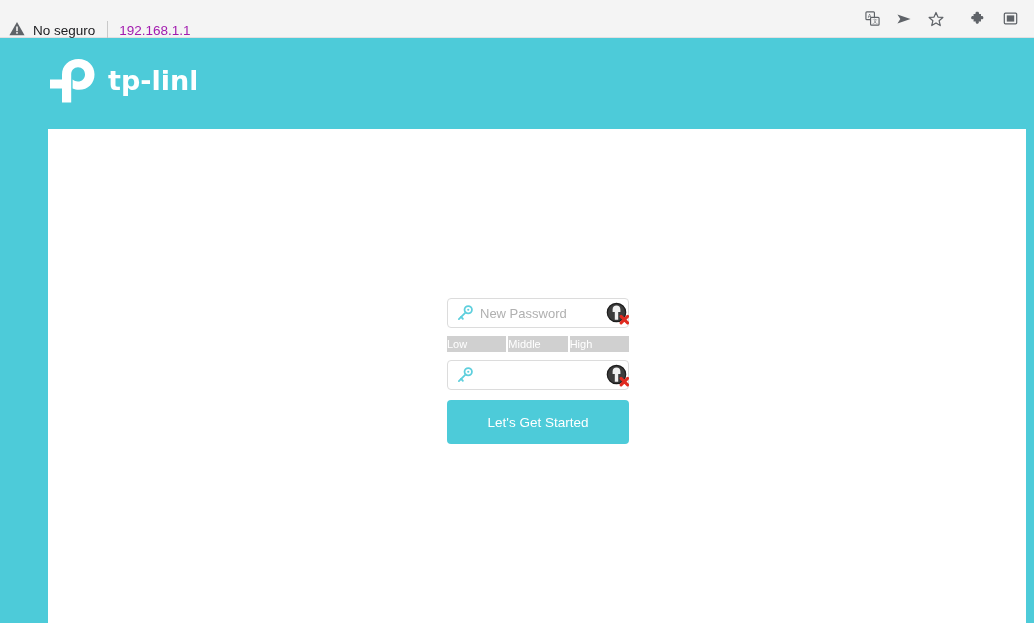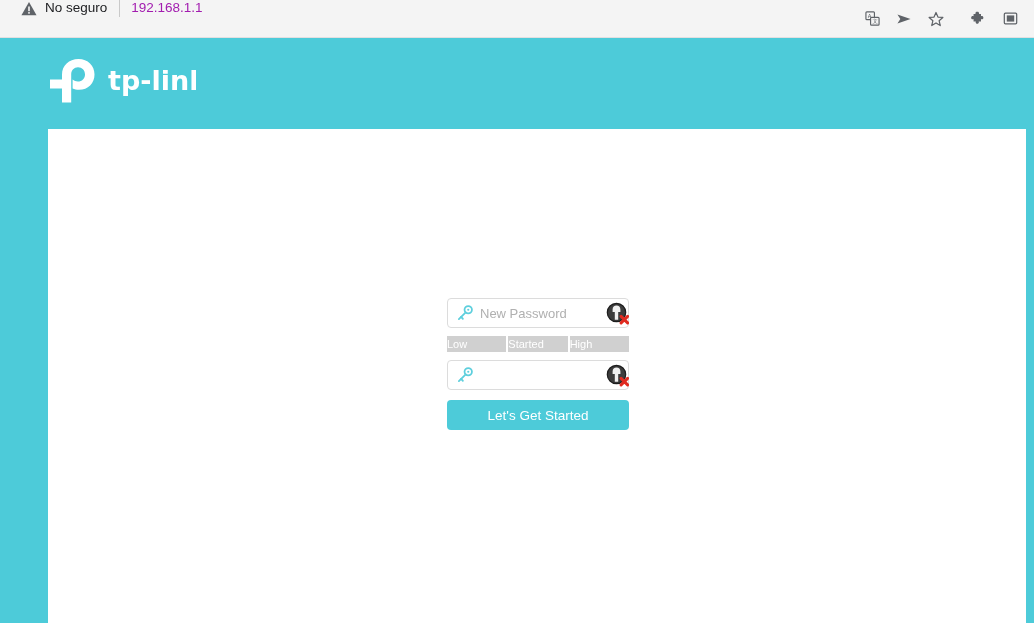--- a/index.html
+++ b/index.html
@@ -21,23 +21,23 @@
     width: 1034px;
     height: 38px;
     background: #f4f4f4;
     border-bottom: 1px solid #e3dfe0;
     box-sizing: border-box;
     display: flex;
     align-items: center;
   }
   .url-zone {
     display: flex;
-    align-items: flex-start;
+    align-items: flex-end;
     height: 38px;
-    padding-left: 20px;
+    padding-left: 8px;
     flex: 1 1 auto;
     min-width: 0;
   }
   .warn-icon {
     width: 18px;
     height: 18px;
     margin-right: 7px;
     display: block;
     flex: none;
   }
@@ -178,21 +178,21 @@
     text-align: left;
     border-right: 2px solid #ffffff;
     box-sizing: border-box;
   }
   .seg:last-child { border-right: none; }
 
   .field-2 { margin-top: 8px; }
 
   .submit {
     width: 182px;
-    height: 30px;
+    height: 44px;
     margin-top: 10px;
     background: #4dcbd9;
     border: none;
     border-radius: 4px;
     color: #ffffff;
     font-family: "Liberation Sans", sans-serif;
     font-size: 13.5px;
     cursor: pointer;
     padding: 0;
   }
@@ -281,21 +281,21 @@
             <path d="M11.5 4.6 C9.2 4.6 7.6 6.2 7.6 8.4 L7.6 11 L9.8 11 L9.8 18.8 L13.2 18.8 L13.2 11 L15.4 11 L15.4 8.4 C15.4 6.2 13.8 4.6 11.5 4.6 Z" fill="#f0f0f0"></path>
             <g>
               <path d="M16.1 15.4 L22.6 21.9 M22.6 15.4 L16.1 21.9" stroke="#e02b20" stroke-width="3" stroke-linecap="round"></path>
             </g>
           </svg>
         </span>
       </div>
 
       <div class="strength">
         <div class="seg">Low</div>
-        <div class="seg">Started</div>
+        <div class="seg">Middle</div>
         <div class="seg">High</div>
       </div>
 
       <div class="field field-2">
         <span class="key-icon">
           <svg viewBox="0 0 20 20" width="18" height="18" aria-hidden="true">
             <circle cx="13.6" cy="6.4" r="4.1" fill="none" stroke="#5ecfdd" stroke-width="2"></circle>
             <circle cx="13.6" cy="6.4" r="1.2" fill="#5ecfdd"></circle>
             <path d="M10.8 9.2 L3.2 16.8" stroke="#5ecfdd" stroke-width="2" stroke-linecap="round"></path>
             <path d="M5.6 14.4 L7.6 16.4" stroke="#5ecfdd" stroke-width="2" stroke-linecap="round"></path>

